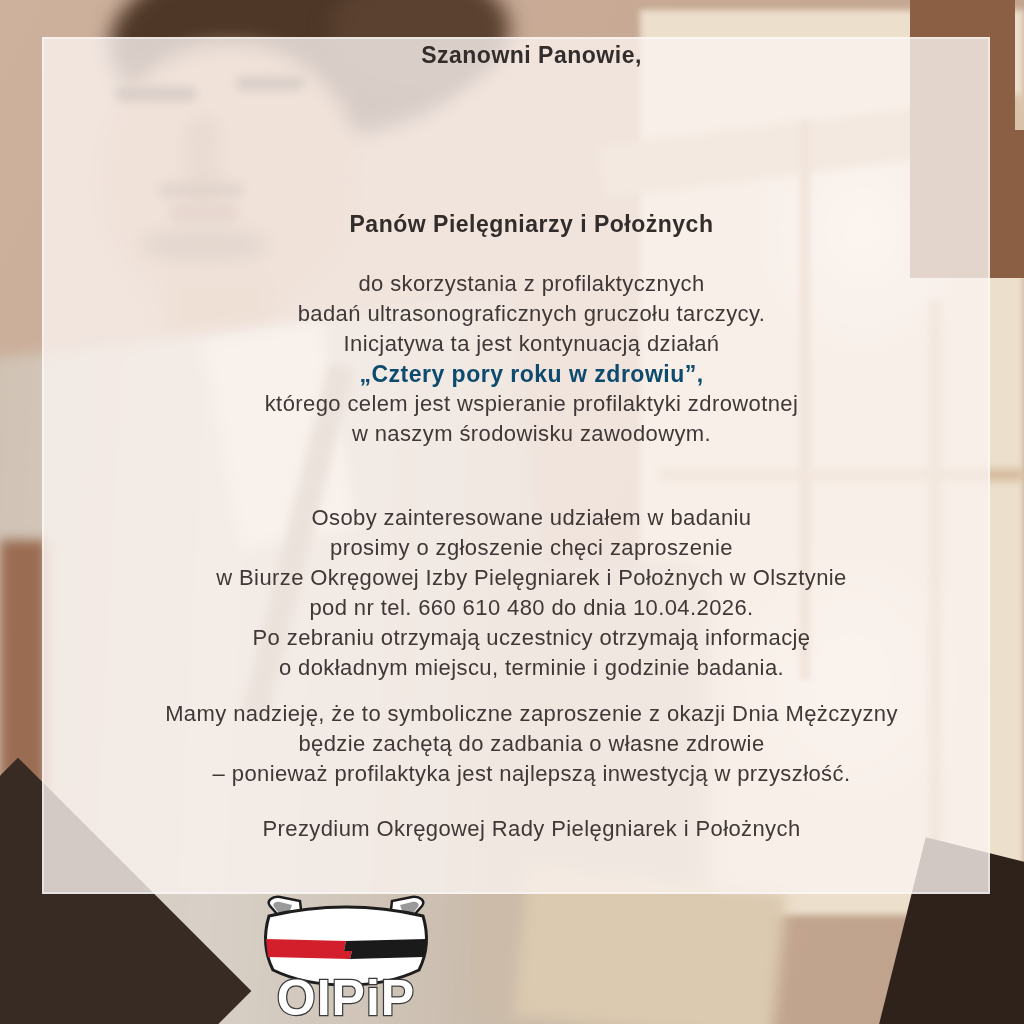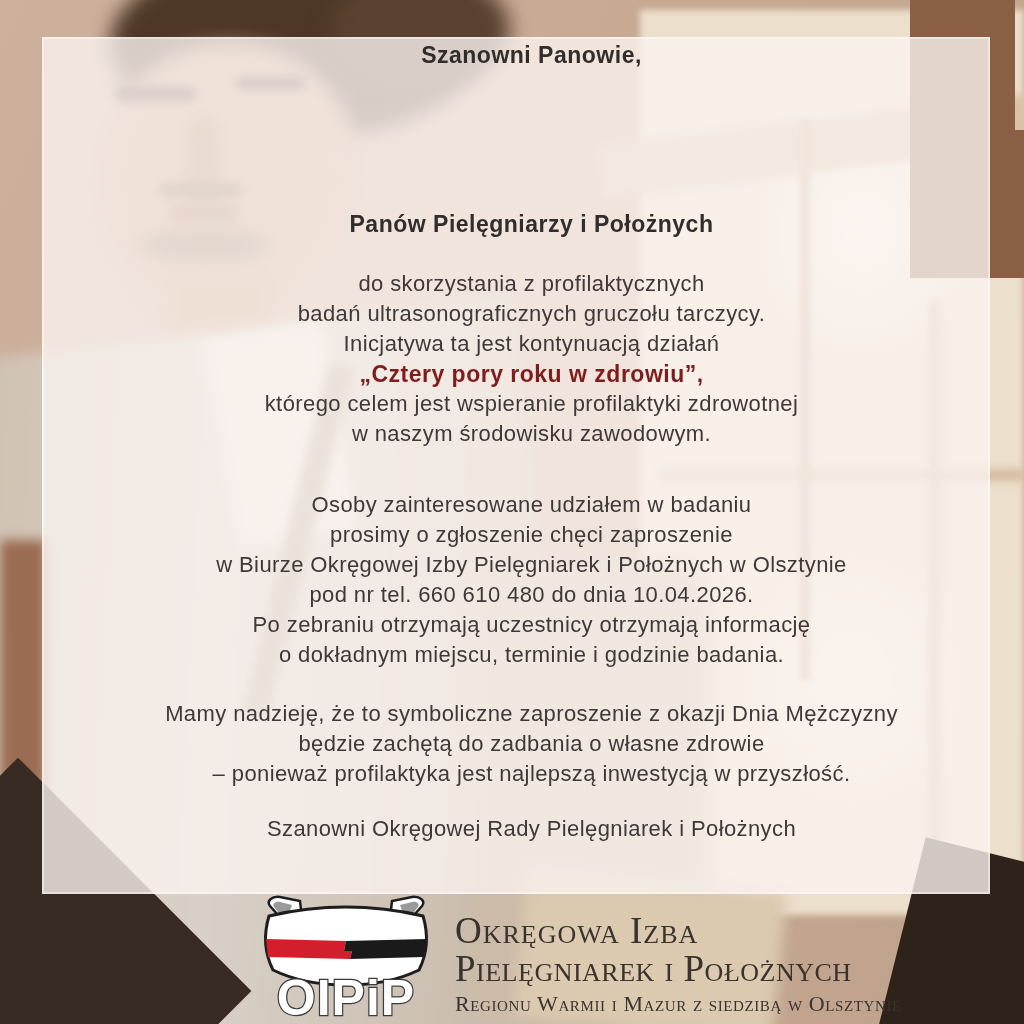--- a/index.html
+++ b/index.html
@@ -62,27 +62,27 @@
   .shape-square-br{left:885px;top:869px;width:300px;height:300px;background:#2e221b;
     transform:rotate(14deg);}
 
   
   .panel{position:absolute;left:42px;top:37px;width:948px;height:857px;
     background:rgba(250,243,239,0.80);
     box-shadow:inset 0 0 0 2px rgba(255,255,255,0.45);}
   .para{position:absolute;left:0;right:0;text-align:center;}
   .line{font-size:22px;line-height:30px;letter-spacing:.4px;color:#3f3836;padding-left:31px;}
   .line.bold{font-weight:bold;font-size:23px;color:#322d2b;letter-spacing:.5px;}
-  .line.red{font-weight:bold;font-size:23px;color:#7f1d1d;letter-spacing:.5px;}
+  .line.red{font-weight:bold;font-size:23px;color:#0c4a6e;letter-spacing:.5px;}
 
   .p-salutation{top:3px;}
   .p-occasion{top:58px;}
   .p-invitees{top:172px;}
   .p-body1{top:232px;}
-  .p-body2{top:453px;}
+  .p-body2{top:466px;}
   .p-body3{top:662px;text-align:center;}
   .p-signoff{top:777px;}
 
   
   .logo-svg{position:absolute;left:256px;top:894px;width:180px;height:130px;}
   .org-block{position:absolute;left:455px;top:912px;color:#3a322d;
     font-family:"Liberation Serif",serif;font-variant:small-caps;}
   .org-l1{font-size:37px;line-height:38px;letter-spacing:1px;}
   .org-l2{font-size:37px;line-height:38px;letter-spacing:.5px;}
   .org-l3{font-size:22px;line-height:24px;letter-spacing:.6px;margin-top:4px;}
@@ -153,39 +153,34 @@
       <div class="line">o dokładnym miejscu, terminie i godzinie badania.</div>
     </div>
 
     <div class="para p-body3">
       <div class="line">Mamy nadzieję, że to symboliczne zaproszenie z okazji Dnia Mężczyzny</div>
       <div class="line">będzie zachętą do zadbania o własne zdrowie</div>
       <div class="line">– ponieważ profilaktyka jest najlepszą inwestycją w przyszłość.</div>
     </div>
 
     <div class="para p-signoff">
-      <div class="line">Szanowni Okręgowej Rady Pielęgniarek i Położnych</div>
+      <div class="line">Prezydium Okręgowej Rady Pielęgniarek i Położnych</div>
     </div>
   </div>
 
   <svg class="logo-svg" viewBox="0 0 180 130">
 
     <path d="M30,30 L14,12 C10,7 16,2 24,3 L44,7 L46,24 Z" fill="#ffffff" stroke="#1d1d1d" stroke-width="2.5"></path>
     <path d="M30,28 L18,13 C16,10 19,7 24,8 L36,11 Z" fill="#9a9a9a"></path>
 
     <path d="M150,30 L166,12 C170,7 164,2 156,3 L136,7 L134,24 Z" fill="#ffffff" stroke="#1d1d1d" stroke-width="2.5"></path>
     <path d="M150,28 L162,13 C164,10 161,7 156,8 L144,11 Z" fill="#9a9a9a"></path>
 
     <path d="M13,22 C7,42 9,60 17,76 C58,96 122,96 163,76 C171,60 173,42 167,22 C115,10 65,10 13,22 Z" fill="#ffffff" stroke="#1d1d1d" stroke-width="3"></path>
 
     <polygon points="10,45 90,47 88,57 96,57 94,65 12,63" fill="#d21f2b"></polygon>
     <polygon points="90,47 170,45 168,63 94,65 96,57 88,57" fill="#1a1a1a"></polygon>
 
     <text x="90" y="121" text-anchor="middle" font-family="Liberation Sans, sans-serif" font-size="50" font-weight="bold" letter-spacing="1" fill="#ffffff" stroke="#3a3a3a" stroke-width="2.4" paint-order="stroke">OIPiP</text>
   </svg>
 
-  <div class="org-block">
-    <div class="org-l1">Okręgowa Izba</div>
-    <div class="org-l2">Pielęgniarek i Położnych</div>
-    <div class="org-l3">Regionu Warmii i Mazur z siedzibą w Olsztynie</div>
-  </div>
 
 </div>
 
 </body></html>

